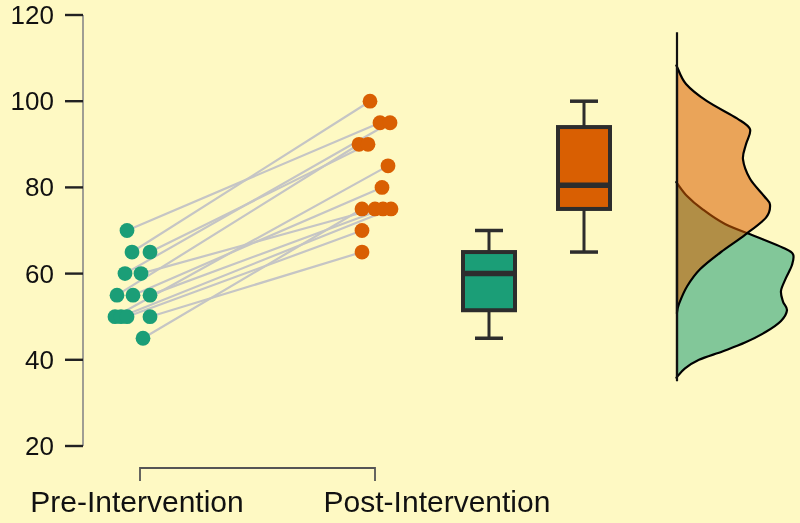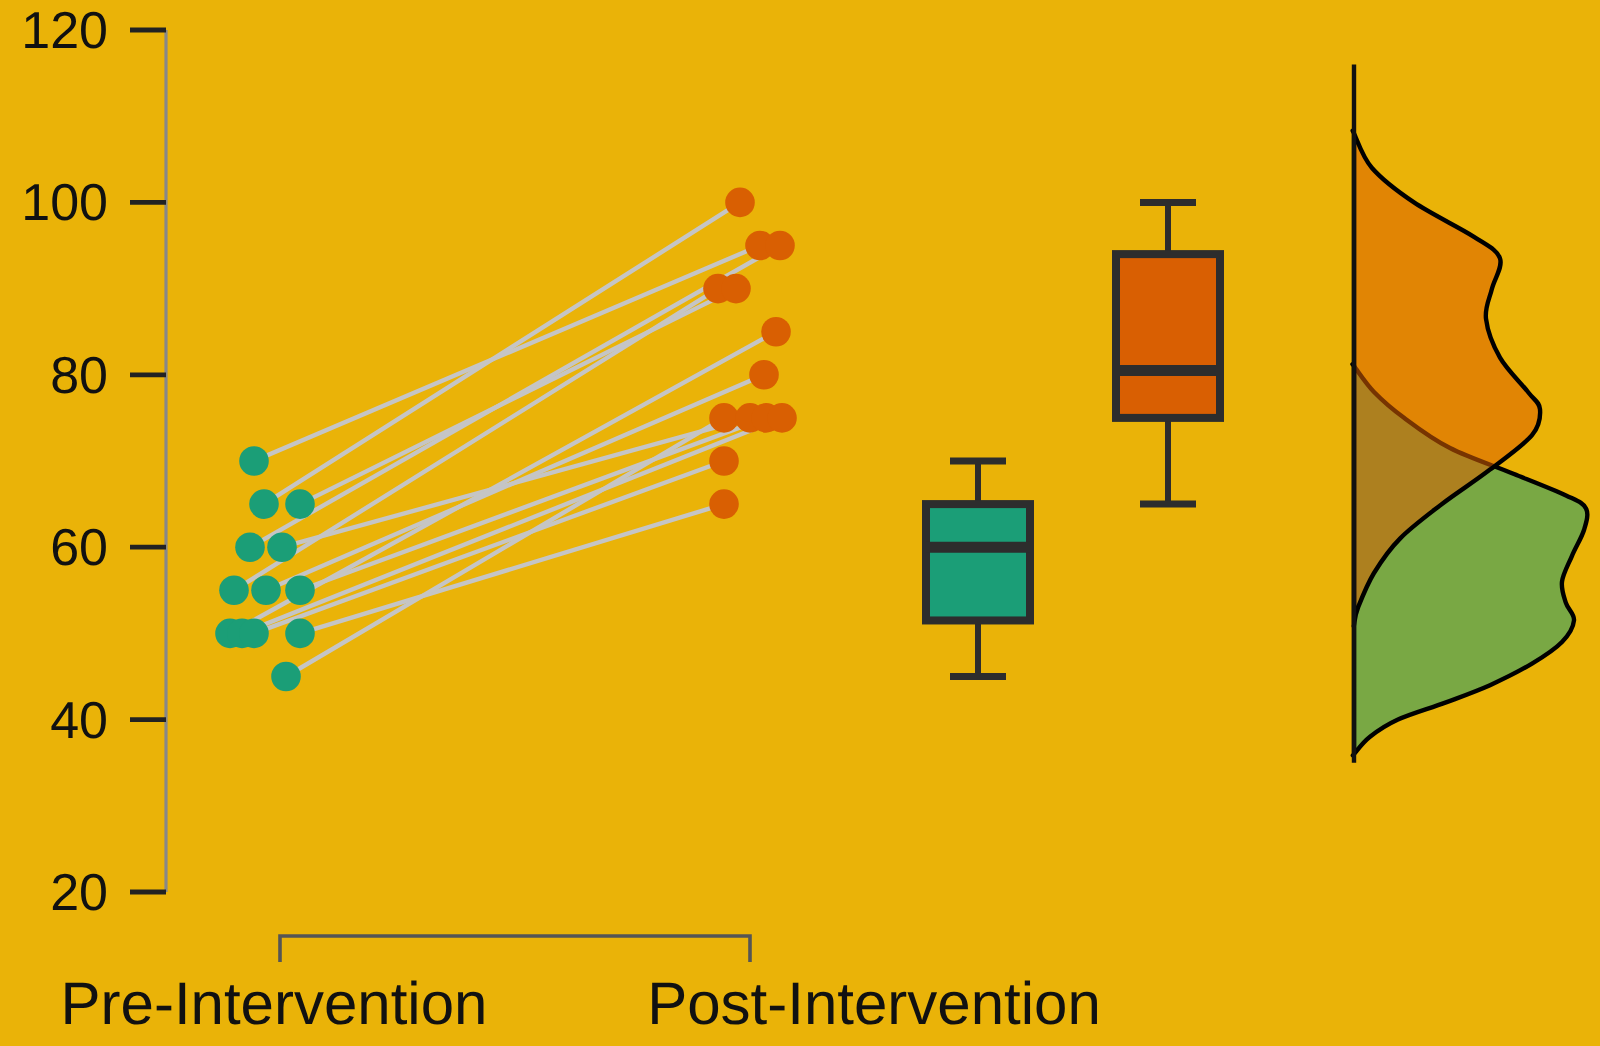--- a/index.html
+++ b/index.html
@@ -1,17 +1,17 @@
 <!DOCTYPE html>
 <html><head>
 <meta charset="utf-8">
 <style>
   html,body{margin:0;padding:0;background:#ffffff;}
   body{width:800px;height:523px;overflow:hidden;font-family:"Liberation Sans",sans-serif;}
-  .figure{position:relative;width:800px;height:523px;background:#eab308;}
+  .figure{position:relative;width:800px;height:523px;background:#fef9c3;}
   svg{display:block;}
   text{font-family:"Liberation Sans",sans-serif;}
 </style>
 </head>
 <body>
 
 <div class="figure">
   <svg id="chart" width="800" height="523" viewBox="0 0 800 523">
     <g id="g-axis">
         <line x1="83" y1="15" x2="83" y2="445.99999999999994" stroke="#888888" stroke-width="1.6"></line>

